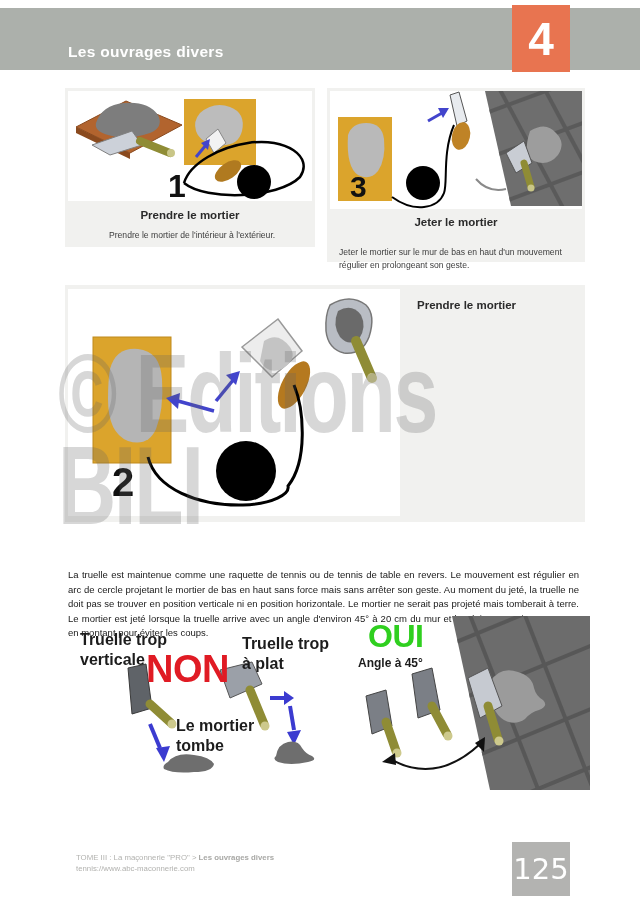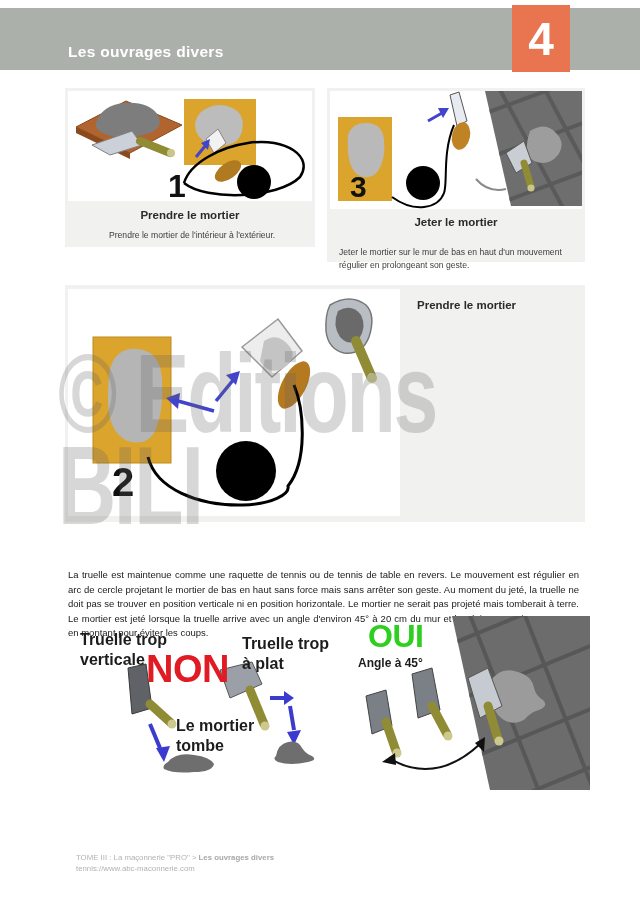--- a/index.html
+++ b/index.html
@@ -277,14 +277,15 @@
     </svg>
     <div class="lbl" id="lbl-oui">OUI</div>
     <div class="lbl" id="lbl-angle">Angle à 45°</div>
   </div>
 
 
   <div class="footer">
     <div><span>TOME III : La maçonnerie "PRO" &gt; </span><b>Les ouvrages divers</b></div>
     <div>tennis://www.abc-maconnerie.com</div>
   </div>
+  <div class="page-square">125</div>
 
 </div>
 
 </body></html>

